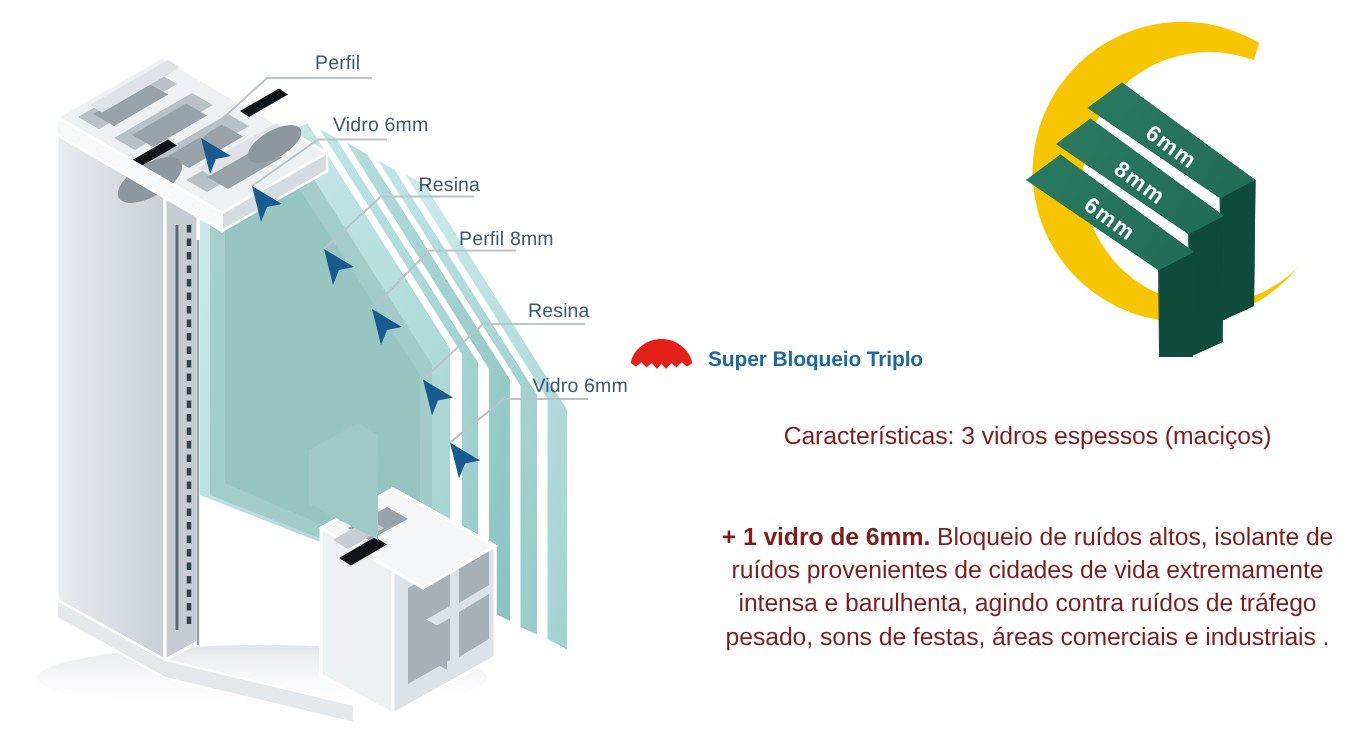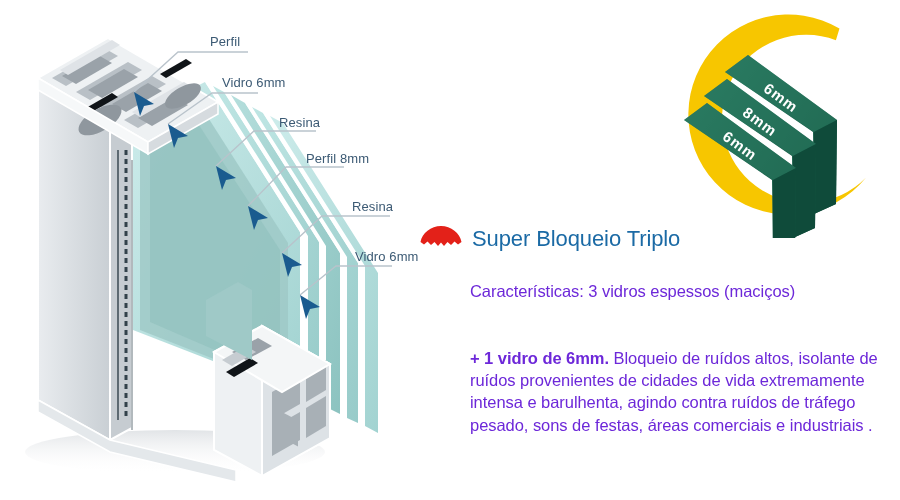--- a/index.html
+++ b/index.html
@@ -2,21 +2,21 @@
 <html lang="pt-BR"><head>
 <meta charset="utf-8">
 <title>Super Bloqueio Triplo</title>
 <style>
   html,body{margin:0;padding:0;background:#ffffff;}
   body{
     width:900px;height:500px;position:relative;overflow:hidden;
     font-family:"Liberation Sans","DejaVu Sans",sans-serif;
     background:#ffffff;
   }
-  .stage{position:absolute;inset:0;width:900px;height:444px;}
+  .stage{position:absolute;inset:0;width:900px;height:444px;text-align:center;}
 
   
   #window-diagram{position:absolute;left:0;top:0;width:460px;height:500px;}
 
   
   .callout{
     position:absolute;
     color:#3c5a74;
     font-size:13px;
     letter-spacing:.1px;
@@ -33,29 +33,29 @@
   
   #right-panel{position:absolute;left:420px;top:0;width:480px;height:500px;}
 
   #headline-row{
     position:absolute;left:0px;top:222px;height:34px;
     display:flex;align-items:center;gap:10px;
   }
   #fan-icon{width:42px;height:28px;display:block;flex:0 0 auto;}
   #product-title{
     color:#1b6aa5;
-    font-size:22px;
-    font-weight:normal;
+    font-size:14px;
+    font-weight:bold;
     letter-spacing:-0.1px;
     white-space:nowrap;
   }
 
   #description{
     position:absolute;left:50px;top:280px;width:430px;
-    color:#6d28d9;
+    color:#7f1d1d;
     font-size:16.5px;
     line-height:22.3px;
     letter-spacing:-0.05px;
   }
   #description b{font-weight:bold;}
 
   
   #glass-emblem{position:absolute;left:250px;top:8px;width:230px;height:230px;}
   .mm-text{
     font-family:"Liberation Sans","DejaVu Sans",sans-serif;

